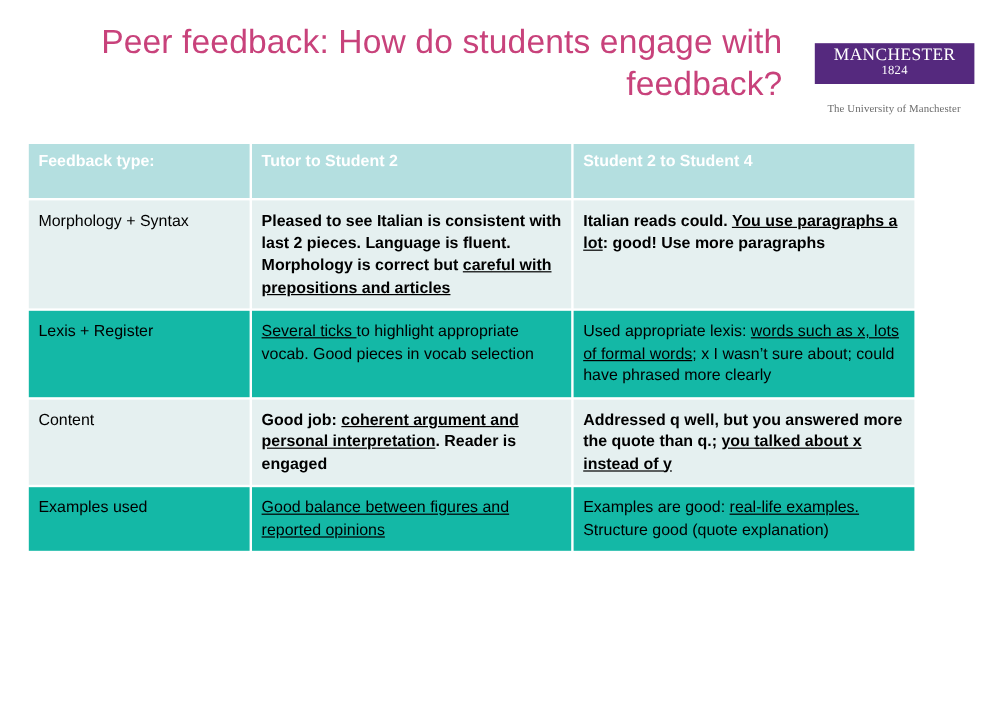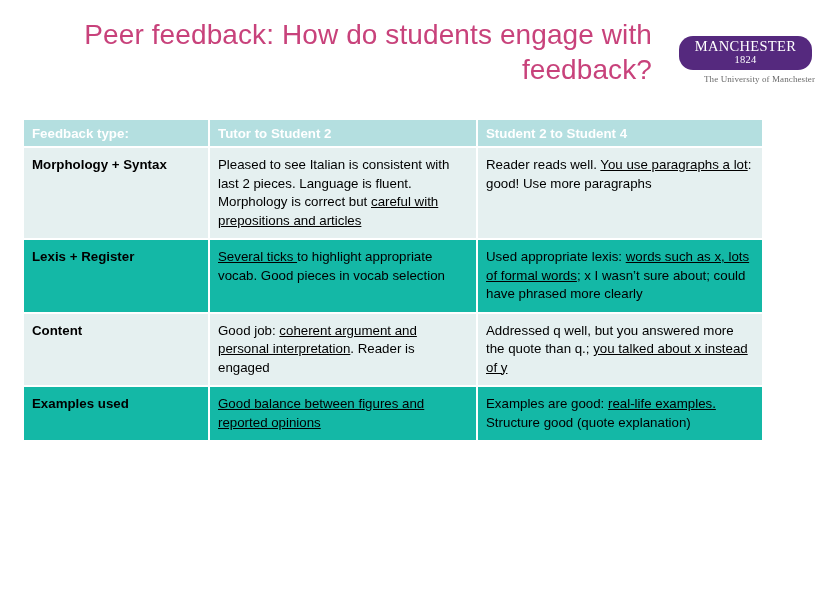--- a/index.html
+++ b/index.html
@@ -44,21 +44,20 @@
     width: 140px;
     text-align: center;
   }
   .logo-box {
     width: 133px;
     height: 34px;
     margin: 0 0 0 4px;
     background: #55297E;
     position: relative;
     display: block;
-    border-radius: 14px;
   }
   .logo-word {
     position: absolute;
     left: 0;
     right: 0;
     top: 3px;
     font-family: "Liberation Serif", serif;
     font-size: 14.5px;
     letter-spacing: 0.3px;
     color: #ffffff;
@@ -70,27 +69,26 @@
     left: 0;
     right: 0;
     top: 18px;
     font-family: Liberation Serif, serif;
     font-size: 10.5px;
     color: #ffffff;
     line-height: 12px;
     letter-spacing: 0.2px;
   }
   .logo-tagline {
-    margin-top: 4px;
+    margin-top: 15px;
     font-family: "Liberation Serif", serif;
     font-size: 9px;
     color: #6b6b6b;
     letter-spacing: 0.1px;
     white-space: nowrap;
-    text-align: right;
   }
 
   
   .feedback-table {
     position: absolute;
     left: 22px;
     top: 118px;
     width: 740px;
     border-collapse: separate;
     border-spacing: 2px 2px;
@@ -104,32 +102,32 @@
     line-height: 18.5px;
     color: #000000;
     text-align: left;
   }
   .feedback-table th {
     background: #B4DFE0;
     color: #ffffff;
     font-weight: bold;
     font-size: 13.3px;
     padding-top: 5px;
-    padding-bottom: 4px;
+    padding-bottom: 23px;
     line-height: 17px;
   }
   .col-type   { width: 184px; }
   .col-tutor  { width: 266px; }
   .col-peer   { width: 284px; }
 
-  .row-a td { background: #E5F0F0; }
+  .row-a td { background: #E5F0F0; font-weight: bold; }
   .row-b td { background: #14b8a6; }
 
   td.cell-type {
-    font-weight: bold;
+    font-weight: normal;
   }
   .u { text-decoration: underline; }
 </style>
 </head>
 <body>
 
 <div class="slide-header">
   <div class="slide-title">Peer feedback: How do students engage with feedback?</div>
 
   <div class="logo-block">
@@ -151,21 +149,21 @@
     <tr>
       <th>Feedback type:</th>
       <th>Tutor to Student 2</th>
       <th>Student 2 to Student 4</th>
     </tr>
   </thead>
   <tbody id="table-body">
       <tr class="row-a">
         <td class="cell-type">Morphology + Syntax</td>
         <td><span>Pleased to see Italian is consistent with last 2 pieces. Language is fluent. Morphology is correct but </span><span class="u">careful with prepositions and articles</span></td>
-        <td><span>Reader reads well. </span><span class="u">You use paragraphs a lot</span><span>: good! Use more paragraphs</span></td>
+        <td><span>Italian reads could. </span><span class="u">You use paragraphs a lot</span><span>: good! Use more paragraphs</span></td>
       </tr>
       <tr class="row-b">
         <td class="cell-type">Lexis + Register</td>
         <td><span class="u">Several ticks </span><span>to highlight appropriate vocab. Good pieces in vocab selection</span></td>
         <td><span>Used appropriate lexis: </span><span class="u">words such as x, lots of formal words</span><span>; x I wasn’t sure about; could have phrased more clearly</span></td>
       </tr>
       <tr class="row-a">
         <td class="cell-type">Content</td>
         <td><span>Good job: </span><span class="u">coherent argument and personal interpretation</span><span>. Reader is engaged</span></td>
         <td><span>Addressed q well, but you answered more the quote than q.; </span><span class="u">you talked about x instead of y</span></td>

